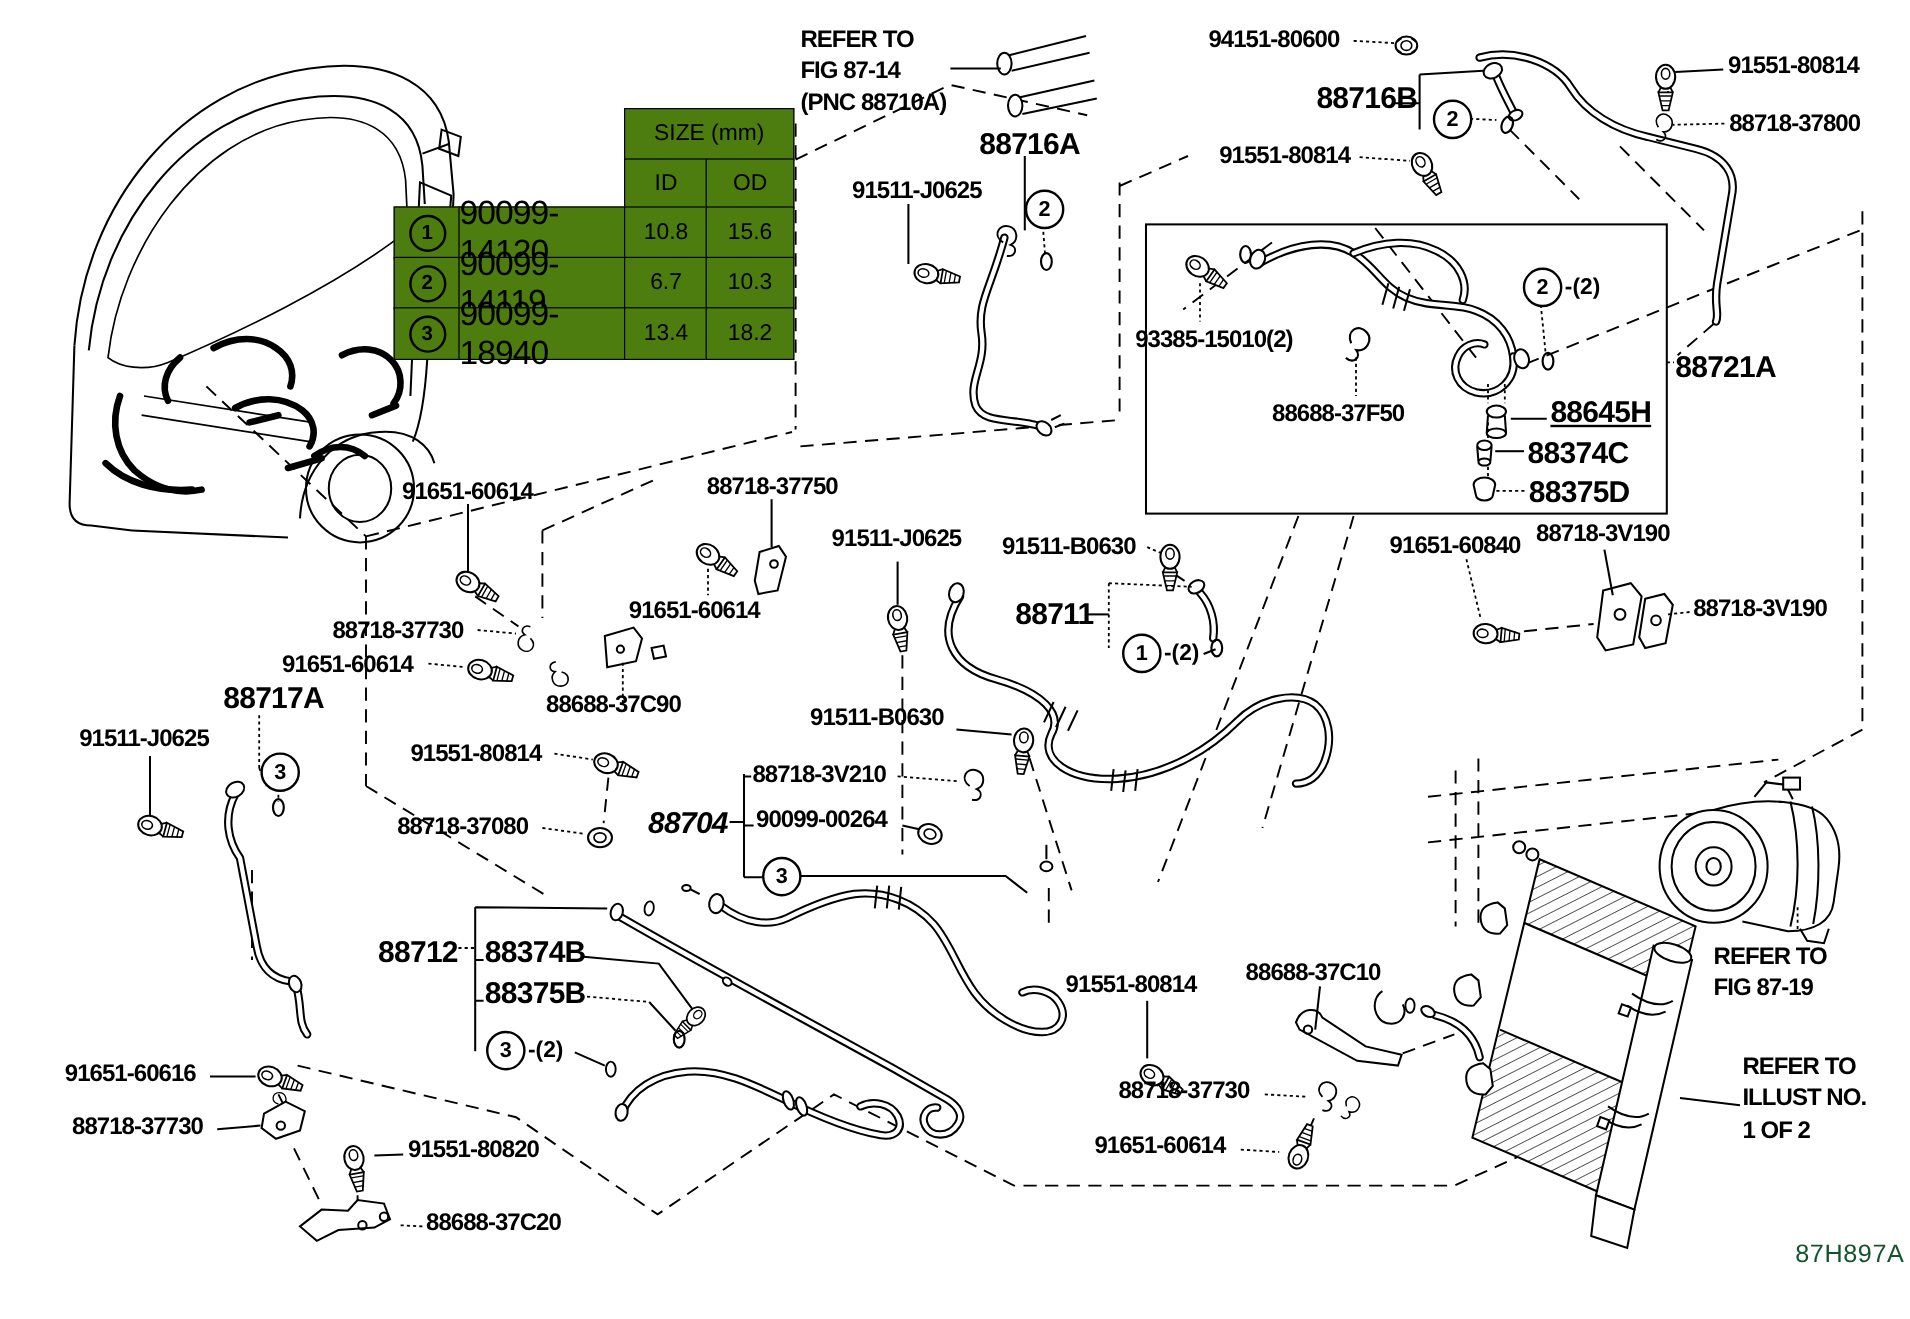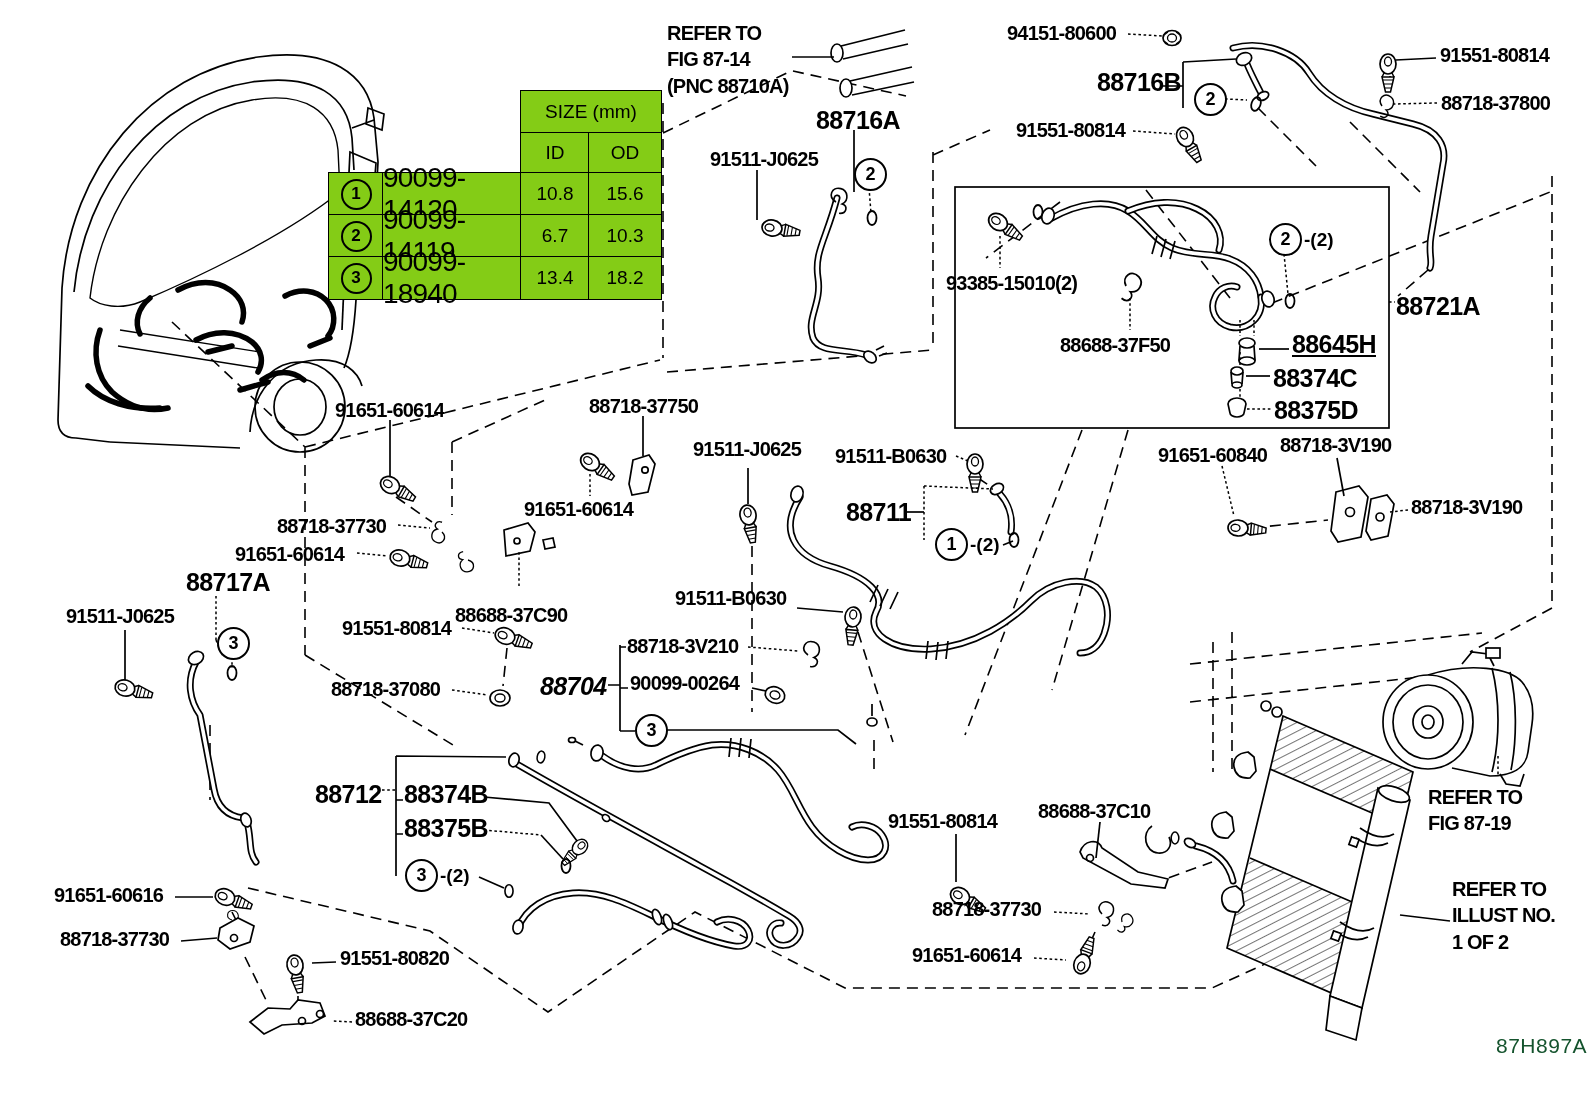--- a/index.html
+++ b/index.html
@@ -11,21 +11,21 @@
   .lbl{position:absolute;white-space:pre;font-weight:700;letter-spacing:-0.8px;line-height:1.15;}
   .md{font-size:20px;}
   .lg{font-size:25px;letter-spacing:-0.6px;}
   .code{font-size:21px;font-weight:400;color:#14532d;letter-spacing:0.5px;margin-left:40px;}
   .note{line-height:1.32;}
   .callout{position:absolute;display:flex;align-items:center;transform:translate(-15px,-15px);}
   .cnum{width:29px;height:29px;border:2.4px solid #000;border-radius:50%;background:#fff;
         display:flex;align-items:center;justify-content:center;font-size:18px;font-weight:700;flex:0 0 auto;}
   .csuf{font-size:19px;font-weight:700;margin-left:2px;white-space:pre;}
   #size-table{position:absolute;left:328px;top:90px;width:334px;height:212px;z-index:3;}
-  .tbl-cell{position:absolute;border:1.8px solid #000;background:#84cc16;box-sizing:border-box;
+  .tbl-cell{position:absolute;border:1.8px solid #000;background:#4d7c0f;box-sizing:border-box;
             display:flex;align-items:center;justify-content:center;font-size:19px;}
   .tbl-part{font-weight:400;font-size:28px;letter-spacing:-0.8px;}
   .tbl-circ{width:27px;height:27px;border:2.2px solid #000;border-radius:50%;display:flex;
             align-items:center;justify-content:center;font-size:17px;font-weight:700;}
 </style>
 </head>
 <body>
 
 <div id="stage">
 
@@ -401,21 +401,21 @@
       <div class="lbl md" style="left: 589px; top: 395px;">88718-37750</div>
       <div class="lbl md" style="left: 693px; top: 438px;">91511-J0625</div>
       <div class="lbl md" style="left: 835px; top: 445px;">91511-B0630</div>
       <div class="lbl md" style="left: 1158px; top: 444px;">91651-60840</div>
       <div class="lbl md" style="left: 1280px; top: 434px;">88718-3V190</div>
       <div class="lbl md" style="left: 1411px; top: 496px;">88718-3V190</div>
       <div class="lbl lg" style="left: 846px; top: 498px;">88711</div>
       <div class="lbl md" style="left: 524px; top: 498px;">91651-60614</div>
       <div class="lbl md" style="left: 277px; top: 515px;">88718-37730</div>
       <div class="lbl md" style="left: 235px; top: 543px;">91651-60614</div>
-      <div class="lbl md" style="left: 455px; top: 604px;">88688-37C90</div>
+      <div class="lbl md" style="left: 455px; top: 576px;">88688-37C90</div>
       <div class="lbl lg" style="left: 186px; top: 568px; text-align: right;">88717A</div>
       <div class="lbl md" style="left: 675px; top: 587px;">91511-B0630</div>
       <div class="lbl md" style="left: 66px; top: 605px;">91511-J0625</div>
       <div class="lbl md" style="left: 342px; top: 617px;">91551-80814</div>
       <div class="lbl md" style="left: 627px; top: 635px;">88718-3V210</div>
       <div class="lbl md" style="left: 630px; top: 672px;">90099-00264</div>
       <div class="lbl lg" style="left: 540px; top: 672px; font-style: italic;">88704</div>
       <div class="lbl md" style="left: 331px; top: 678px;">88718-37080</div>
       <div class="lbl lg" style="left: 315px; top: 780px;">88712</div>
       <div class="lbl lg" style="left: 404px; top: 780px;">88374B</div>

